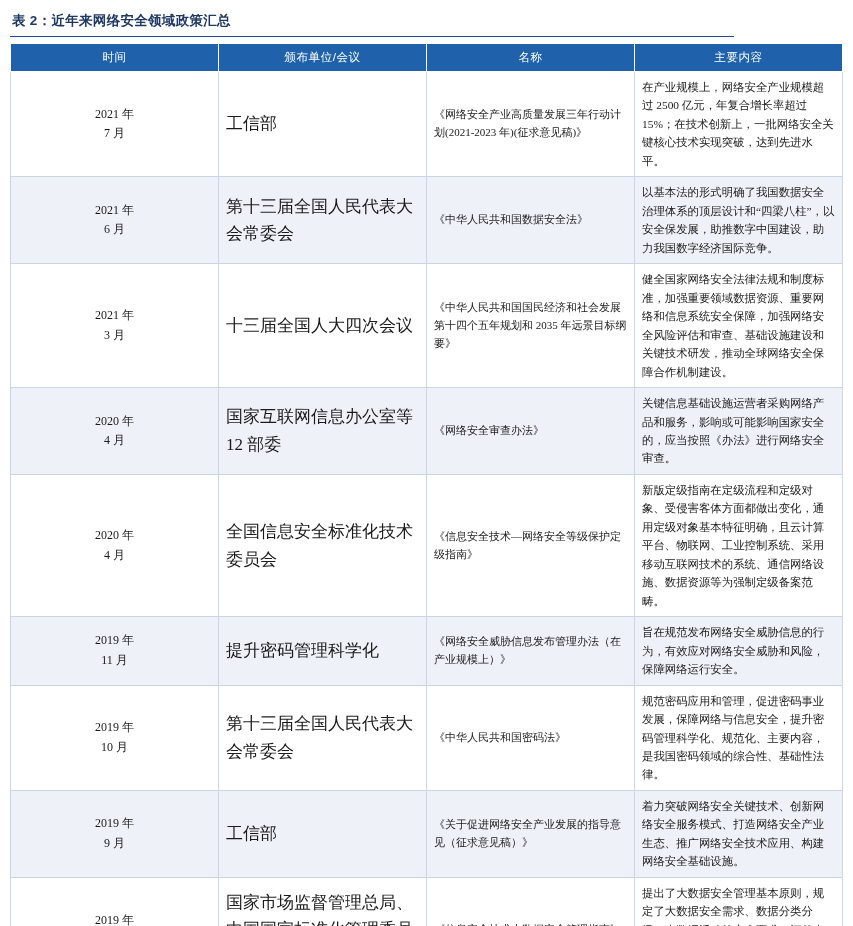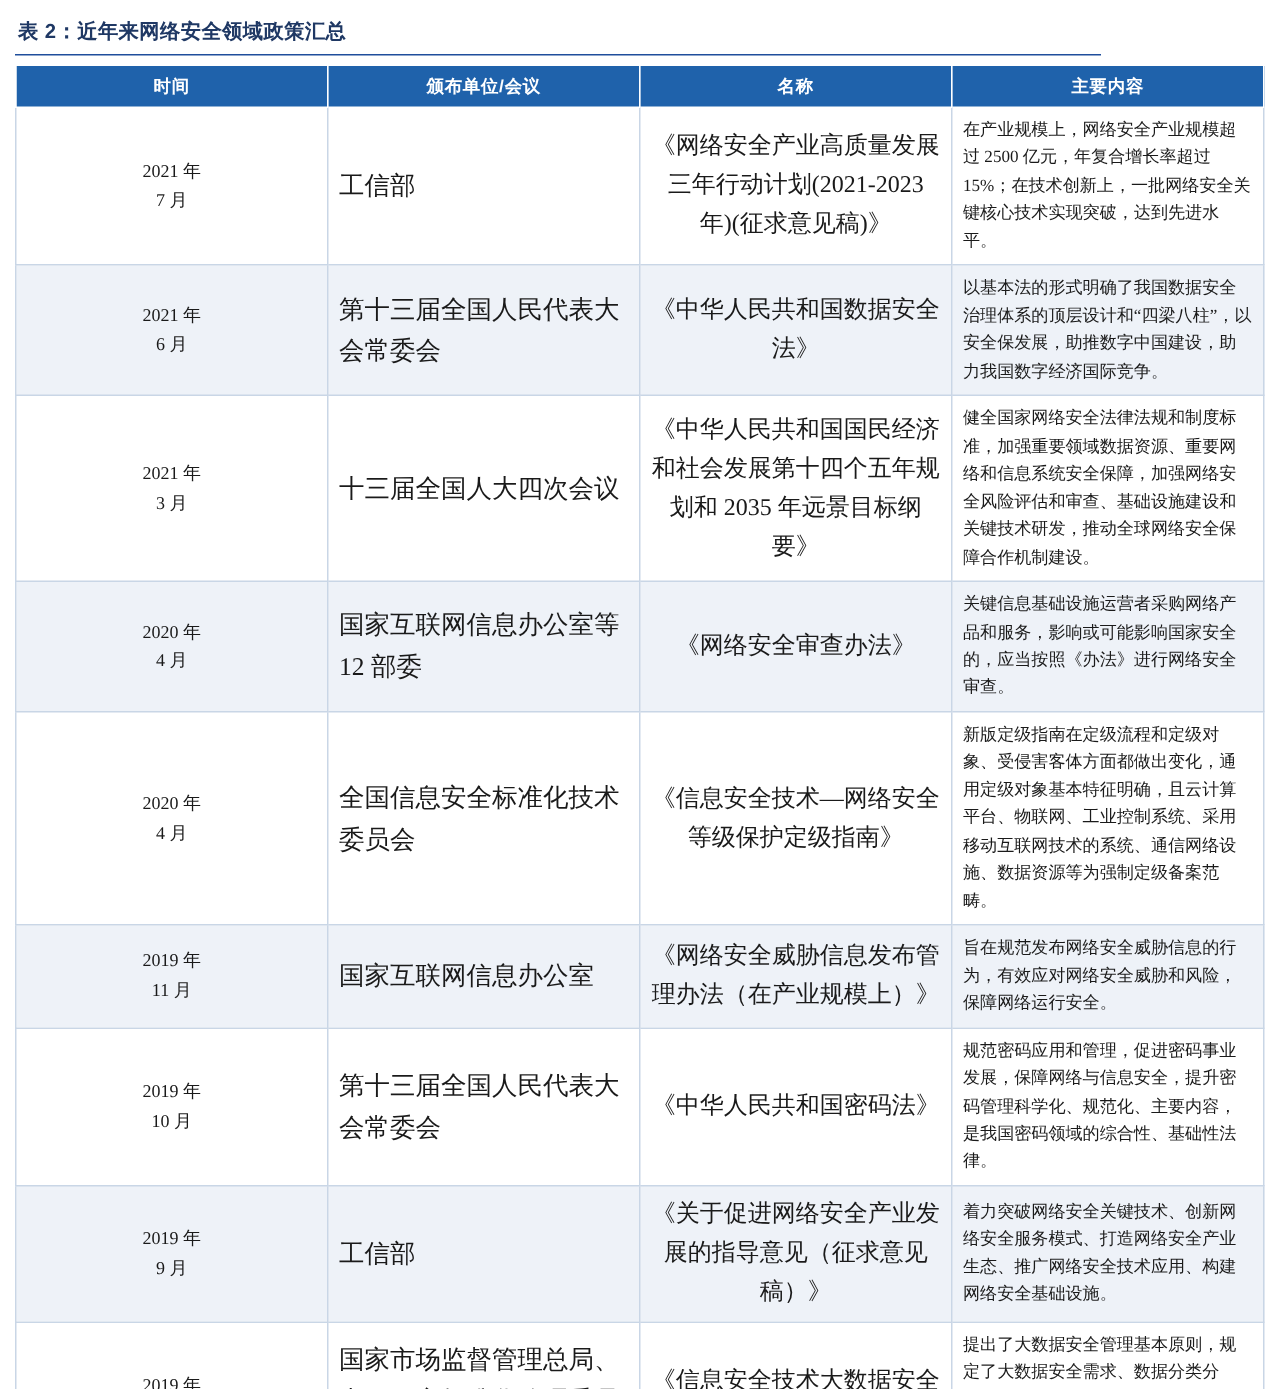--- a/index.html
+++ b/index.html
@@ -37,21 +37,21 @@
   table.policy {
     width: 833px;
     border-collapse: collapse;
     table-layout: fixed;
     font-size: 11.2px;
   }
   table.policy thead th {
     background: #1f62ab;
     color: #ffffff;
     font-family: "Liberation Sans", sans-serif;
-    font-weight: bold;
+    font-weight: normal;
     font-size: 11.6px;
     text-align: center;
     padding: 6px 4px;
     border: 1px solid #ffffff;
     letter-spacing: 0.5px;
   }
   table.policy td {
     border: 1px solid #c9d6e6;
     padding: 6px 7px;
     vertical-align: middle;
@@ -62,23 +62,23 @@
     width: 62px;
     font-size: 12px;
     white-space: pre-line;
   }
   td.c-org {
     text-align: left;
     width: 112px;
     font-size: 17px;
   }
   td.c-name {
-    text-align: center;
+    text-align: left;
     width: 172px;
-    font-size: 16px;
+    font-size: 11px;
   }
   td.c-content {
     text-align: left;
     font-size: 11.4px;
   }
   tr.row-even td {
     background: #ffffff;
   }
   tr.row-odd td {
     background: #eef2f8;
@@ -133,21 +133,21 @@
       <tr class="row-even">
         <td class="c-time">2020 年
 4 月</td>
         <td class="c-org">全国信息安全标准化技术委员会</td>
         <td class="c-name">《信息安全技术—网络安全等级保护定级指南》</td>
         <td class="c-content">新版定级指南在定级流程和定级对象、受侵害客体方面都做出变化，通用定级对象基本特征明确，且云计算平台、物联网、工业控制系统、采用移动互联网技术的系统、通信网络设施、数据资源等为强制定级备案范畴。</td>
       </tr>
       <tr class="row-odd">
         <td class="c-time">2019 年
 11 月</td>
-        <td class="c-org">国家互联网信息办公室</td>
+        <td class="c-org">提升密码管理科学化</td>
         <td class="c-name">《网络安全威胁信息发布管理办法（在产业规模上）》</td>
         <td class="c-content">旨在规范发布网络安全威胁信息的行为，有效应对网络安全威胁和风险，保障网络运行安全。</td>
       </tr>
       <tr class="row-even">
         <td class="c-time">2019 年
 10 月</td>
         <td class="c-org">第十三届全国人民代表大会常委会</td>
         <td class="c-name">《中华人民共和国密码法》</td>
         <td class="c-content">规范密码应用和管理，促进密码事业发展，保障网络与信息安全，提升密码管理科学化、规范化、主要内容，是我国密码领域的综合性、基础性法律。</td>
       </tr>

